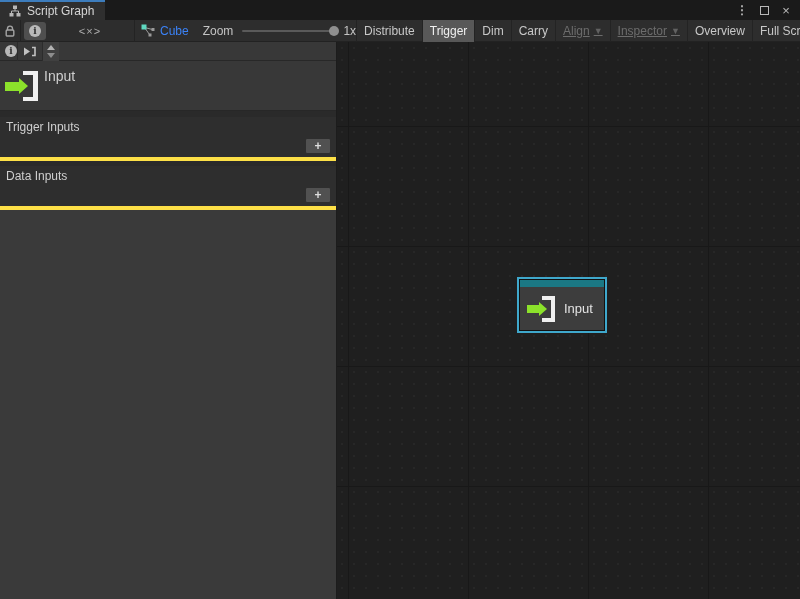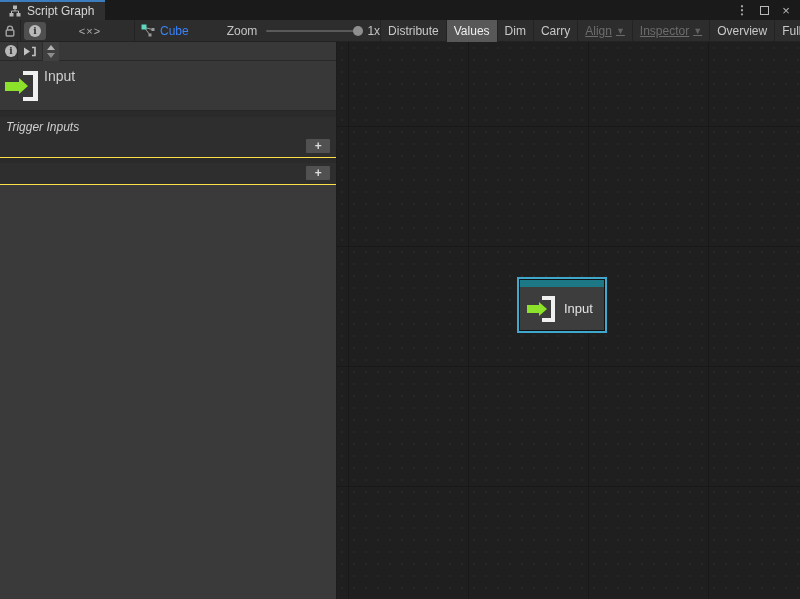--- a/index.html
+++ b/index.html
@@ -22,21 +22,21 @@
   
   .toolbar { height:22px; background:#2d2d2d; border-bottom:1px solid #222; display:flex; align-items:center; flex:0 0 auto; font-size:12px; color:#c8c8c8; }
   .tsep { width:1px; height:22px; background:#232323; flex:0 0 auto; }
   .tool-ic { height:22px; display:flex; align-items:center; justify-content:center; flex:0 0 auto; }
   .lock-btn { width:20px; }
   .info-btn { width:22px; height:18px; margin:0 0 0 3px; background:#4f4f4f; border-radius:3px; }
   .info-circle { width:12px; height:12px; border-radius:50%; background:#b9b9b9; color:#2d2d2d;
     font-size:9px; font-weight:bold; display:flex; align-items:center; justify-content:center; font-family:"DejaVu Serif", serif; }
   .code-btn { width:88px; color:#b0b0b0; font-size:11px; letter-spacing:1px; }
   .cube-btn { display:flex; align-items:center; gap:5px; padding:0 8px 0 6px; height:22px; color:#3b82f6; }
-  .zoom-wrap { display:flex; align-items:center; margin-left:30px; }
+  .zoom-wrap { display:flex; align-items:center; margin-left:6px; }
   .zoom-label { color:#c4c4c4; }
   .zoom-track { position:relative; width:92px; height:2px; background:#5a5a5a; margin-left:9px; border-radius:1px; }
   .zoom-thumb { position:absolute; right:-5px; top:50%; transform:translateY(-50%); width:10px; height:10px; border-radius:50%; background:#8f8f8f; }
   .zoom-value { margin-left:9px; color:#c4c4c4; }
   .tb-group { margin-left:auto; display:flex; align-items:stretch; height:22px; }
   .tb-btn { display:flex; align-items:center; gap:4px; padding:0 7px; border-left:1px solid #232323; color:#c8c8c8; white-space:nowrap; cursor:default; }
   .tb-btn.active { background:#585858; color:#f0f0f0; }
   .tb-btn.disabled { color:#6c6c6c;text-decoration:underline; }
   .caret { font-size:9px; color:#9a9a9a; }
   .tb-btn.disabled .caret { color:#616161; }
@@ -63,21 +63,21 @@
   .input-icon .arrow { position:absolute; left:0; top:50%; transform:translateY(-50%); display:flex; align-items:center; }
   .input-icon .arrow .shaft { background:#8ce22b; }
   .input-icon .arrow .head { width:0; height:0; }
   .icon-lg { width:33px; height:30px; position:absolute; left:5px; top:10px; }
   .icon-lg .bracket { width:15px; height:30px; border-width:4px; border-right-width:5px; }
   .icon-lg .arrow .shaft { width:14px; height:9px; }
   .icon-lg .arrow .head { border-top:8px solid transparent; border-bottom:8px solid transparent; border-left:9px solid #8ce22b; }
 
   .gap { background:#2a2a2a; flex:0 0 auto; }
   .g6 { height:6px; } .g5 { height:5px; }
-  .section { background:#2e2e2e; border-bottom:1px solid #fde047; flex:0 0 auto;font-style:italic; }
+  .section { background:#2e2e2e; border-bottom:4px solid #fde047; flex:0 0 auto; }
   .sec-label { height:19px; display:flex; align-items:center; padding-left:6px; font-size:12px; color:#cfcfcf; }
   .sec-row { height:21px; position:relative; }
   .add-btn { position:absolute; right:5px; top:2px; width:26px; height:16px; background:#515151; border:1px solid #2e2e2e;
     border-radius:2px; color:#dedede; font-size:12px; font-weight:bold; display:flex; align-items:center; justify-content:center; line-height:1; }
   .insp-rest { flex:1; background:#3a3a3a; }
 
   
   .canvas { position:relative; flex:1; background-color:#1f1f1f;
     background-image:
       linear-gradient(to right, #181818 1px, transparent 1px),
@@ -151,21 +151,21 @@
       <div class="zoom-track">
         <div class="zoom-thumb"></div>
       </div>
       <span class="zoom-value">1x</span>
     </div>
     <div class="tb-group">
       <div class="tb-btn">
         <span>Distribute</span>
         </div>
       <div class="tb-btn active">
-        <span>Values</span>
+        <span>Trigger</span>
         </div>
       <div class="tb-btn">
         <span>Dim</span>
         </div>
       <div class="tb-btn">
         <span>Carry</span>
         </div>
       <div class="tb-btn disabled">
         <span>Align</span>
         <span class="caret">▼</span>
@@ -216,20 +216,21 @@
       <div class="section">
         <div class="sec-label">Trigger Inputs</div>
         <div class="sec-row">
           <div class="add-btn">+</div>
         </div>
       </div>
 
       <div class="gap g5"></div>
 
       <div class="section">
+        <div class="sec-label">Data Inputs</div>
         <div class="sec-row">
           <div class="add-btn">+</div>
         </div>
       </div>
 
       <div class="insp-rest"></div>
     </div>
 
     <div class="canvas">
       <div class="graph-node">

